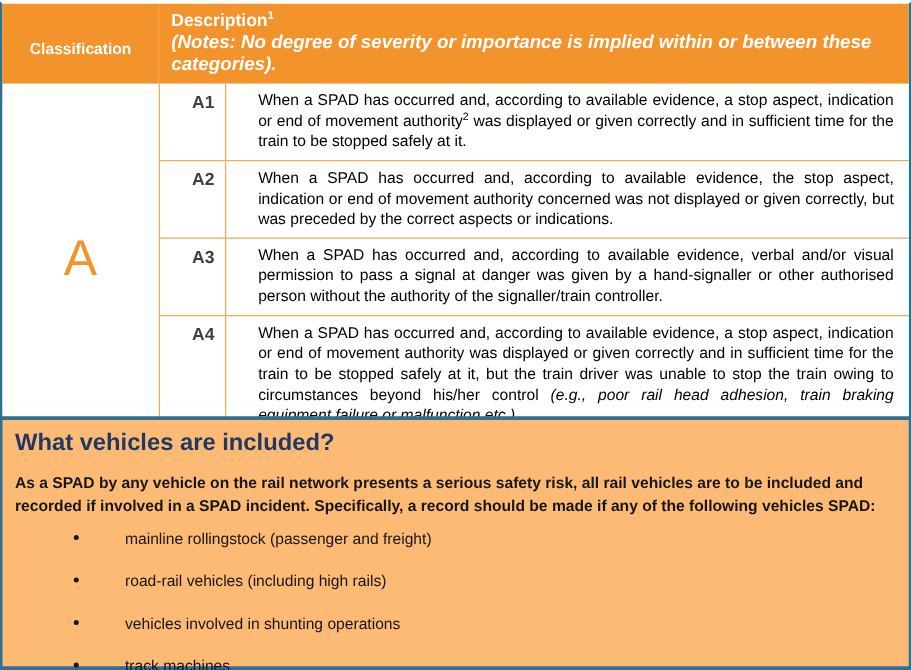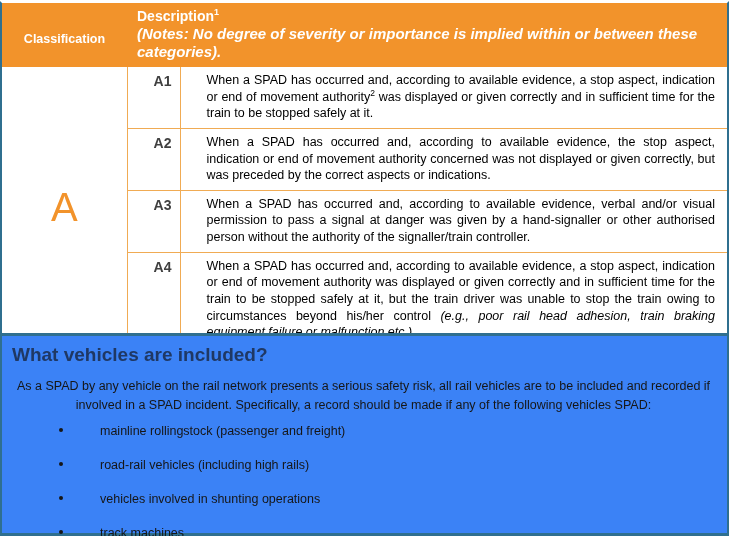--- a/index.html
+++ b/index.html
@@ -151,38 +151,39 @@
   .lower {
     position: absolute;
     left: 0;
     top: 336px;
     width: 729px;
     height: 200px;
     box-sizing: border-box;
     border-left: 2px solid #2f6f8f;
     border-right: 2px solid #2f6f8f;
     border-bottom: 3px solid #2f6f8f;
-    background: #3b82f6;
+    background: #fdba74;
     padding: 6px 10px 0 10px;
   }
 
   .lower-heading {
     color: #1f3864;
     font-size: 19px;
     font-weight: bold;
     line-height: 1.2;
     margin: 2px 0 10px 0;
   }
 
   .lower-para {
     font-size: 12.5px;
     line-height: 1.5;
     color: #161616;
     margin: 0 2px 10px 0;
-    text-align: center;
+    text-align: left;
+    font-weight: bold;
   }
 
   ul.vehicle-list {
     list-style: none;
     margin: 0;
     padding: 0;
   }
   ul.vehicle-list li {
     position: relative;
     font-size: 12.5px;

